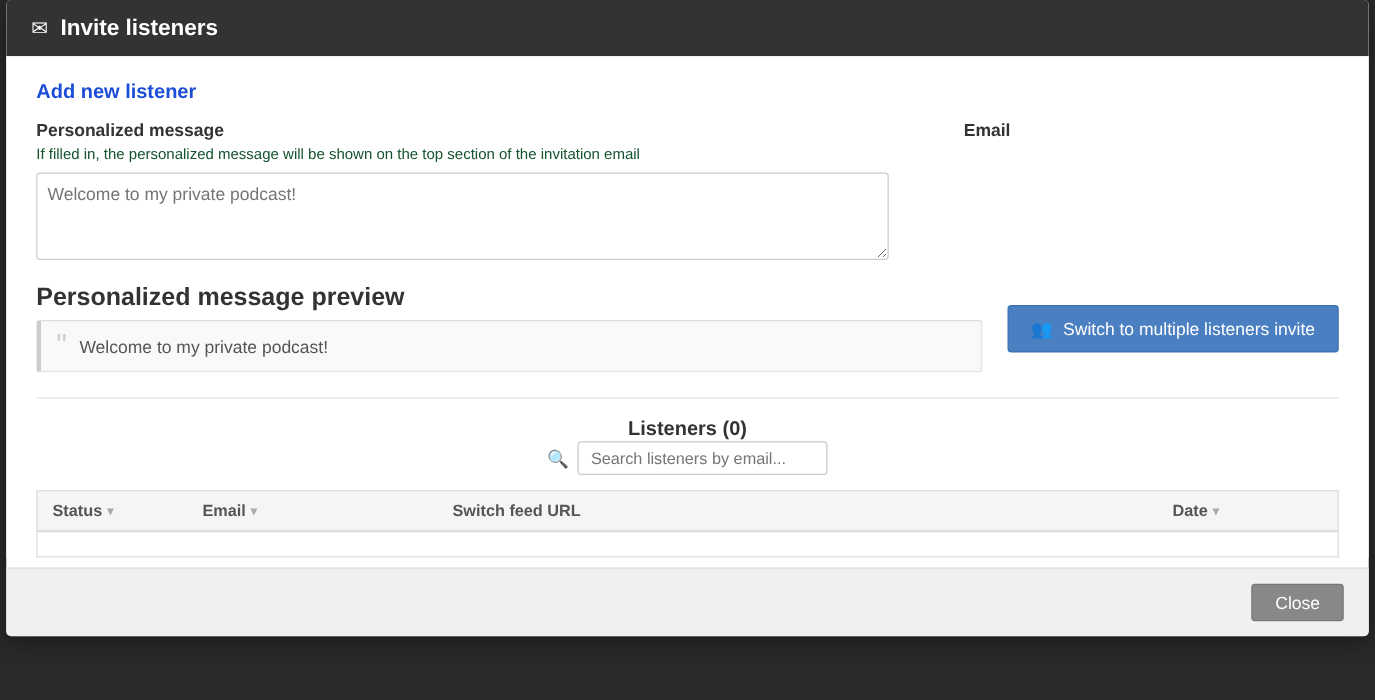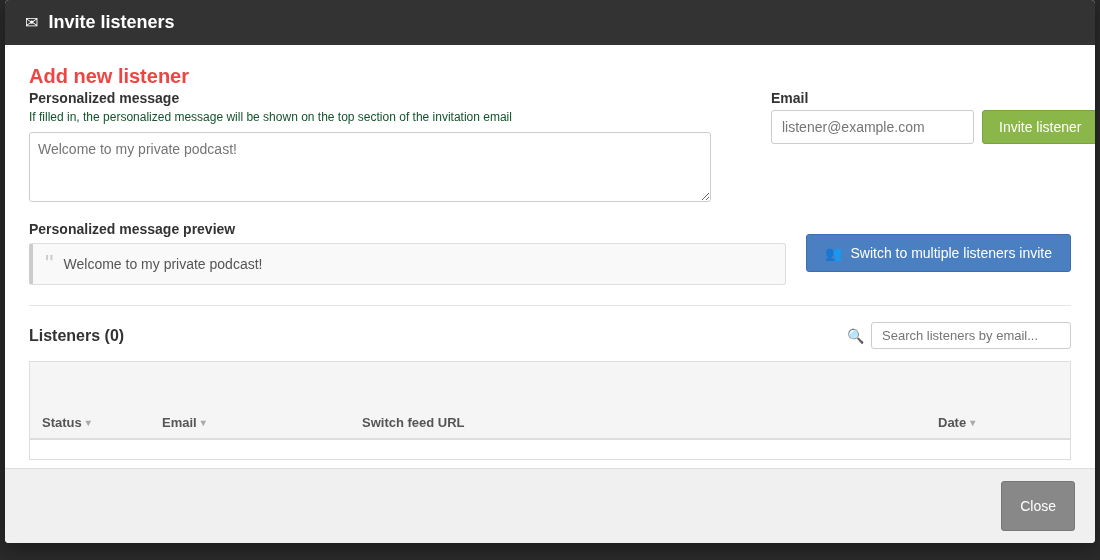--- a/index.html
+++ b/index.html
@@ -52,24 +52,24 @@
       font-weight: 600;
       color: #fff;
     }
 
     .modal-body {
       padding: 20px 24px 0 24px;
       background: #fff;
     }
 
     .section-title {
-      font-size: 20px;
-      font-weight: 600;
-      color: #ef4444;
-      margin-bottom: 2px;
+      font-size: 16px;
+      font-weight: 600;
+      color: #1d4ed8;
+      margin-bottom: 13px;
     }
 
     .form-row {
       display: flex;
       gap: 60px;
       margin-bottom: 16px;
     }
 
     .form-group-left {
       flex: 1;
@@ -139,21 +139,21 @@
       align-items: center;
       gap: 20px;
       margin-bottom: 20px;
     }
 
     .preview-left {
       flex: 1;
     }
 
     .preview-label {
-      font-size: 14px;
+      font-size: 20px;
       font-weight: 600;
       color: #333;
       margin-bottom: 6px;
     }
 
     .preview-box {
       display: flex;
       align-items: center;
       border: 1px solid #ddd;
       border-radius: 3px;
@@ -193,20 +193,21 @@
       border-top: 1px solid #e5e5e5;
       padding-top: 16px;
       margin-bottom: 0;
     }
 
     .listeners-header {
       display: flex;
       align-items: center;
       justify-content: space-between;
       margin-bottom: 12px;
+      flex-direction: column;
     }
 
     .listeners-title {
       font-size: 16px;
       font-weight: 600;
       color: #333;
     }
 
     .search-container {
       display: flex;
@@ -237,21 +238,20 @@
       padding: 8px 12px;
     }
 
     .table-col {
       display: flex;
       align-items: center;
       gap: 4px;
       font-size: 13px;
       font-weight: 600;
       color: #555;
-      margin-top: 45px;
     }
 
     .col-status { width: 120px; }
     .col-email { width: 200px; }
     .col-url { flex: 1; }
     .col-date { width: 120px; }
 
     .sort-arrow {
       font-size: 10px;
       color: #aaa;
@@ -264,21 +264,21 @@
       justify-content: flex-end;
       border-top: 1px solid #ddd;
       margin-top: 8px;
     }
 
     .btn-close {
       background: #888;
       color: #fff;
       border: 1px solid #777;
       border-radius: 3px;
-      padding: 16px 18px;
+      padding: 6px 18px;
       font-size: 14px;
       cursor: pointer;
     }
 
     .table-empty {
       height: 20px;
       border: 1px solid #ddd;
       border-top: none;
       background: #fff;
     }
@@ -299,24 +299,20 @@
       <div class="section-title">Add new listener</div>
 
       <div class="form-row">
         <div class="form-group-left">
           <div class="form-label">Personalized message</div>
           <div class="form-hint">If filled in, the personalized message will be shown on the top section of the invitation email</div>
           <textarea class="form-textarea" placeholder="Welcome to my private podcast!" style=""></textarea>
         </div>
         <div class="form-group-right">
           <div class="form-label">Email</div>
-          <div class="email-row">
-            <input type="email" class="form-input" placeholder="listener@example.com" style="">
-            <button class="btn-invite">Invite listener</button>
-          </div>
         </div>
       </div>
 
       <div class="preview-row">
         <div class="preview-left">
           <div class="preview-label">Personalized message preview</div>
           <div class="preview-box">
             <span class="preview-quote">"</span>
             <span class="preview-text">Welcome to my private podcast!</span>
           </div>

